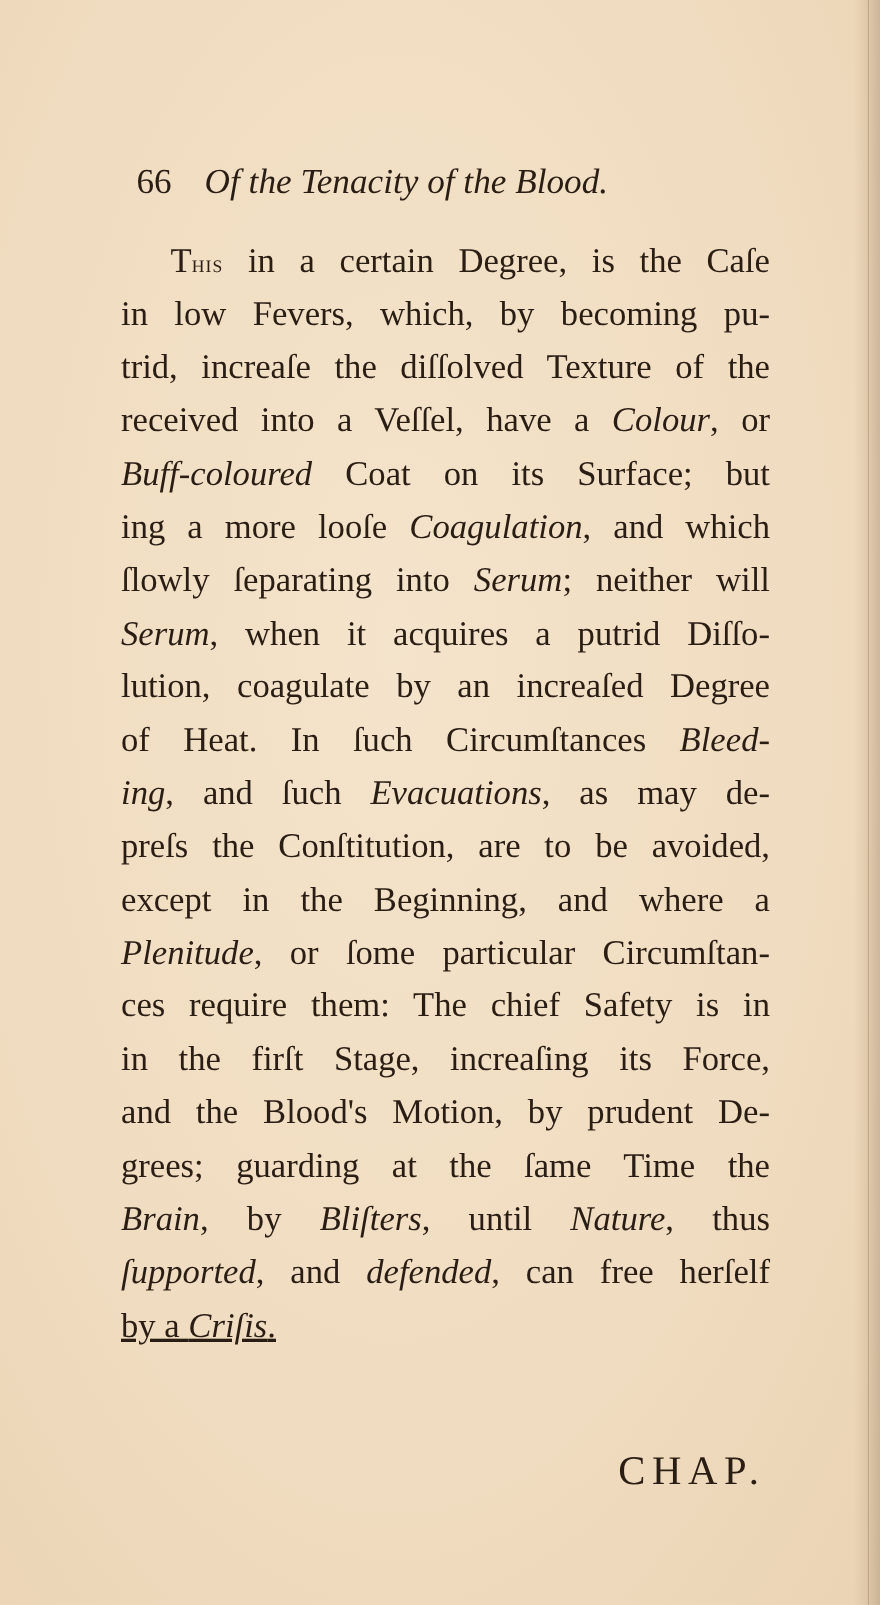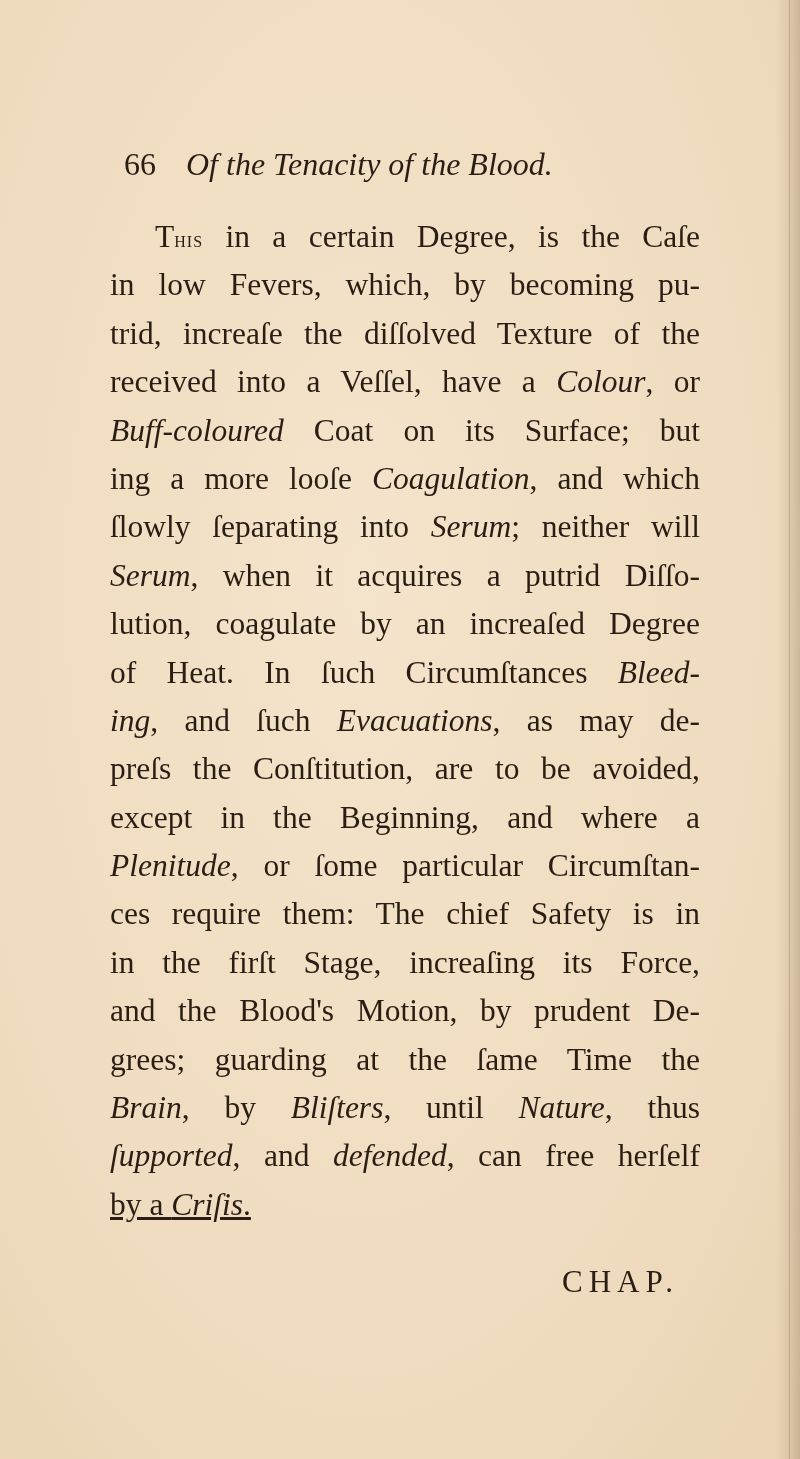--- a/index.html
+++ b/index.html
@@ -35,22 +35,22 @@
   .line {
     font-size: 31.5px; line-height: 48.4px; white-space: nowrap;
     text-align: justify; text-align-last: justify;
     height: 48.4px;
   }
   .line.last { text-align-last: left; text-decoration: underline; }
   .line.first { padding-left: 45px; }
   .sc { font-size: 16px; letter-spacing: 1px; }
   i { font-style: italic; }
   .catchword {
-    position: absolute; top: 1264px; left: 562px;
-    font-size: 31px; letter-spacing: 6px;
+    position: absolute; top: 1316px; left: 562px;
+    font-size: 37px; letter-spacing: 6px;
   }
 </style>
 </head>
 <body>
 
 <div class="page">
   <div class="edge-right"></div>
   <div class="edge-line"></div>
 
   <div class="header">

